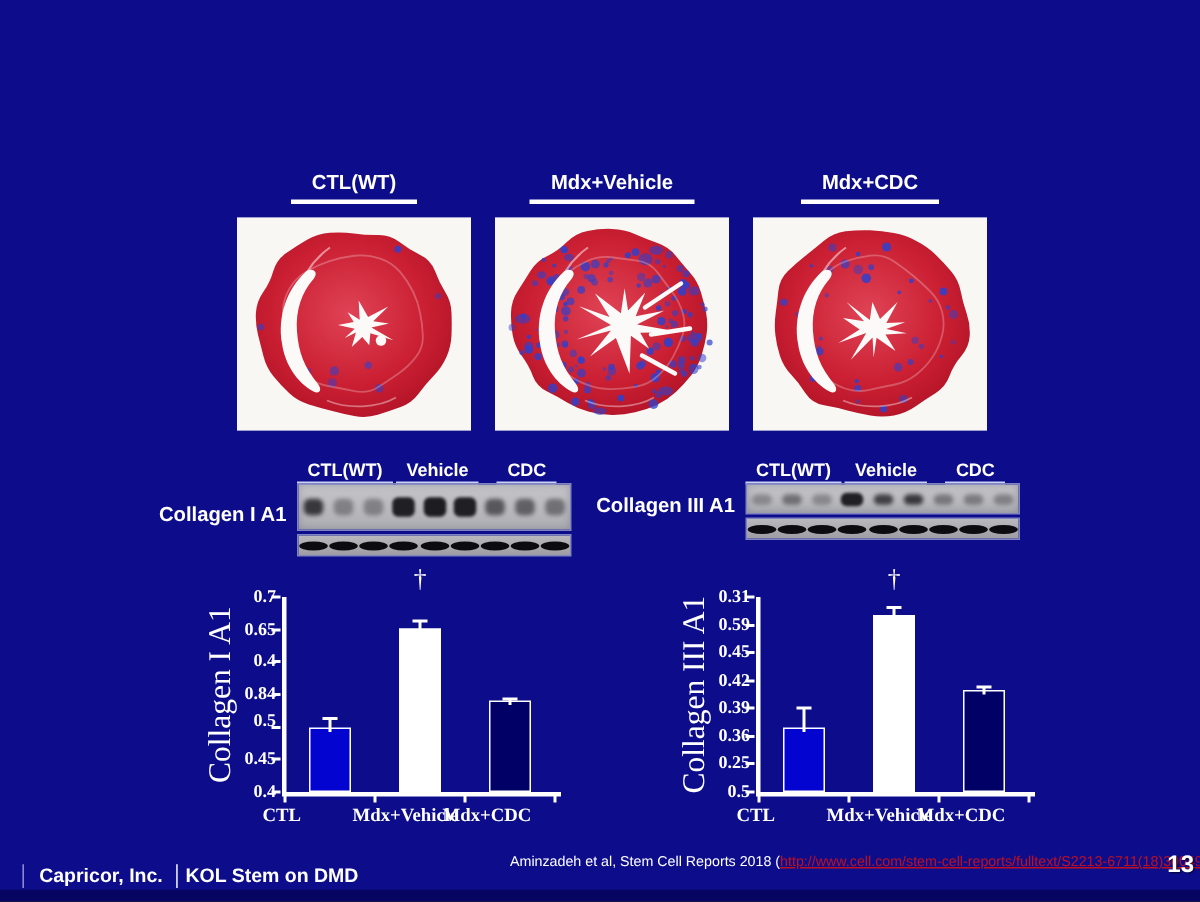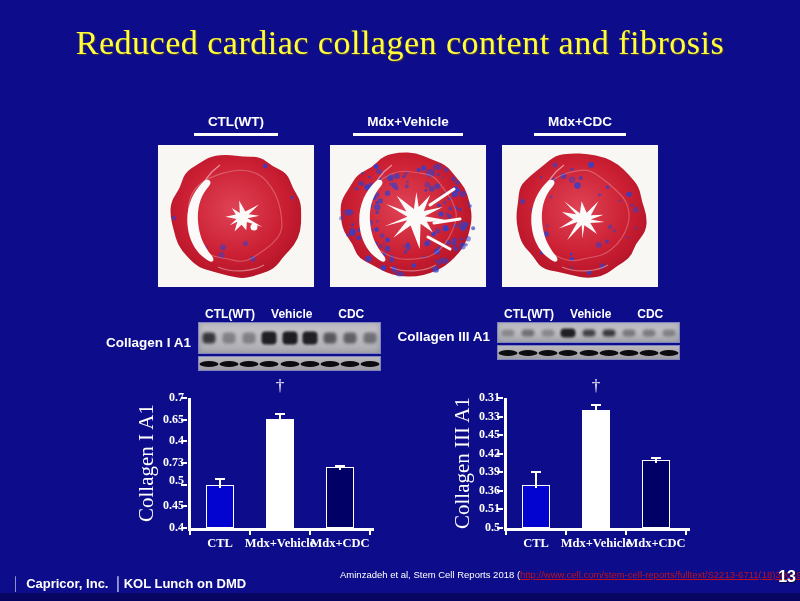--- a/index.html
+++ b/index.html
@@ -37,40 +37,39 @@
                 color:#fff;font-family:"Liberation Serif",serif;font-size:21px;white-space:nowrap;}
   .chart-canvas{position:absolute;inset:0;}
   .ax{position:absolute;background:#fff;}
   .ytick{position:absolute;width:6px;height:2px;background:#fff;}
   .yticklab{position:absolute;color:#fff;font-family:"Liberation Serif",serif;font-weight:bold;
             font-size:12px;text-align:right;width:44px;left:8px;}
   .xtick{position:absolute;width:2px;height:5px;background:#fff;}
   .bar{position:absolute;border:1.5px solid #fff;box-sizing:border-box;}
   .err{position:absolute;background:#fff;}
   .xlab{position:absolute;color:#fff;font-family:"Liberation Serif",serif;font-weight:bold;
-        font-size:12.5px;text-align:center;width:90px;white-space:nowrap;}
+        font-size:12.5px;text-align:left;width:90px;white-space:nowrap;}
   .dagger{position:absolute;top:2px;color:#fff;font-family:"Liberation Serif",serif;
           font-size:17px;width:20px;text-align:center;}
   
   .footer-left{position:absolute;left:12px;top:576px;color:#fff;font-weight:bold;font-size:13px;
                white-space:nowrap;z-index:4;}
   .fsep1{color:#9a9ad8;font-weight:bold;margin-right:6px;}
   .fsep2{color:#fff;font-weight:bold;margin:0 1px 0 6px;}
   .citation{position:absolute;left:340px;right:0;top:569px;font-size:9.5px;color:#fff;
             white-space:nowrap;overflow:hidden;}
   .citation a{color:#c01020;text-decoration:underline;cursor:pointer;}
   .page-number{position:absolute;right:4px;top:568px;color:#fff;font-weight:bold;font-size:16px;
                z-index:5;text-shadow:1px 1px 1px rgba(0,0,0,.6);}
   .bottom-strip{position:absolute;left:0;bottom:0;width:100%;height:8px;background:rgba(0,0,55,.5);}
 </style>
 </head>
 <body>
 
 <div class="slide">
-  <h1 class="title">Reduced cardiac collagen content and fibrosis</h1>
 
   <div class="histo-row">
     <div class="histo-panel">
       <div class="histo-label">CTL(WT)</div>
       <div class="histo-img">
           <svg width="156" height="142" viewBox="0 0 156 142">
             <defs>
               <radialGradient id="hg0" cx="48%" cy="44%" r="62%">
                 <stop offset="0%" stop-color="#df4355"></stop>
                 <stop offset="62%" stop-color="#cb1f33"></stop>
@@ -376,21 +375,21 @@
     <div class="chart-canvas">
         <div class="ax" style="left: 56px; top: 24px; width: 2.5px; height: 132px;"></div>
         <div class="ax" style="left: 56px; top: 154px; width: 186px; height: 2.5px;"></div>
         <div class="ytick" style="left: 49px; top: 153px;"></div>
         <div class="yticklab" style="top: 146px;">0.4</div>
         <div class="ytick" style="left: 49px; top: 131.333px;"></div>
         <div class="yticklab" style="top: 124.333px;">0.45</div>
         <div class="ytick" style="left: 49px; top: 109.667px;"></div>
         <div class="yticklab" style="top: 99px;">0.5</div>
         <div class="ytick" style="left: 49px; top: 88px;"></div>
-        <div class="yticklab" style="top: 81px;">0.73</div>
+        <div class="yticklab" style="top: 81px;">0.84</div>
         <div class="ytick" style="left: 49px; top: 66.3333px;"></div>
         <div class="yticklab" style="top: 59.3333px;">0.4</div>
         <div class="ytick" style="left: 49px; top: 44.6667px;"></div>
         <div class="yticklab" style="top: 37.6667px;">0.65</div>
         <div class="ytick" style="left: 49px; top: 23px;"></div>
         <div class="yticklab" style="top: 16px;">0.7</div>
         <div class="xtick" style="left: 57px; top: 156px;"></div>
         <div class="xtick" style="left: 117px; top: 156px;"></div>
         <div class="xtick" style="left: 177px; top: 156px;"></div>
         <div class="xtick" style="left: 237px; top: 156px;"></div>
@@ -411,31 +410,31 @@
   </div>
 
   <div class="chart" style="left:448px;">
     <div class="chart-ylabel">Collagen III A1</div>
     <div class="chart-canvas">
         <div class="ax" style="left: 56px; top: 24px; width: 2.5px; height: 132px;"></div>
         <div class="ax" style="left: 56px; top: 154px; width: 186px; height: 2.5px;"></div>
         <div class="ytick" style="left: 49px; top: 153px;"></div>
         <div class="yticklab" style="top: 146px;">0.5</div>
         <div class="ytick" style="left: 49px; top: 134.429px;"></div>
-        <div class="yticklab" style="top: 127.429px;">0.51</div>
+        <div class="yticklab" style="top: 127.429px;">0.25</div>
         <div class="ytick" style="left: 49px; top: 115.857px;"></div>
         <div class="yticklab" style="top: 108.857px;">0.36</div>
         <div class="ytick" style="left: 49px; top: 97.2857px;"></div>
         <div class="yticklab" style="top: 90.2857px;">0.39</div>
         <div class="ytick" style="left: 49px; top: 78.7143px;"></div>
         <div class="yticklab" style="top: 71.7143px;">0.42</div>
         <div class="ytick" style="left: 49px; top: 60.1429px;"></div>
         <div class="yticklab" style="top: 53.1429px;">0.45</div>
         <div class="ytick" style="left: 49px; top: 41.5714px;"></div>
-        <div class="yticklab" style="top: 34.5714px;">0.33</div>
+        <div class="yticklab" style="top: 34.5714px;">0.59</div>
         <div class="ytick" style="left: 49px; top: 23px;"></div>
         <div class="yticklab" style="top: 16px;">0.31</div>
         <div class="xtick" style="left: 57px; top: 156px;"></div>
         <div class="xtick" style="left: 117px; top: 156px;"></div>
         <div class="xtick" style="left: 177px; top: 156px;"></div>
         <div class="xtick" style="left: 237px; top: 156px;"></div>
         <div class="bar" style="left: 74px; top: 110.667px; width: 28px; height: 43.3333px; background: rgb(4, 4, 208);"></div>
         <div class="err" style="left: 87px; top: 98.2857px; width: 2px; height: 15.381px;"></div>
         <div class="err" style="left: 83px; top: 97.2857px; width: 10px; height: 2px;"></div>
         <div class="xlab" style="left: 43px; top: 162px;">CTL</div>
@@ -445,21 +444,21 @@
         <div class="xlab" style="left: 103px; top: 162px;">Mdx+Vehicle</div>
         <div class="bar" style="left: 194px; top: 85.9048px; width: 28px; height: 68.0952px; background: rgb(0, 0, 102);"></div>
         <div class="err" style="left: 207px; top: 84.0476px; width: 2px; height: 4.85714px;"></div>
         <div class="err" style="left: 203px; top: 83.0476px; width: 10px; height: 2px;"></div>
         <div class="xlab" style="left: 163px; top: 162px;">Mdx+CDC</div>
         <div class="dagger" style="left: 138px;">†</div>
       </div>
   </div>
 
   <div class="footer-left">
-    <span class="fsep1">│</span><span>Capricor, Inc.</span><span class="fsep2">│</span><span>KOL Lunch on DMD</span>
+    <span class="fsep1">│</span><span>Capricor, Inc.</span><span class="fsep2">│</span><span>KOL Stem on DMD</span>
   </div>
 
   <div class="citation">
     <span>Aminzadeh et al, Stem Cell Reports 2018 (</span><a>http://www.cell.com/stem-cell-reports/fulltext/S2213-6711(18)30049-3</a>
   </div>
 
   <div class="page-number">13</div>
   <div class="bottom-strip"></div>
 </div>
 

